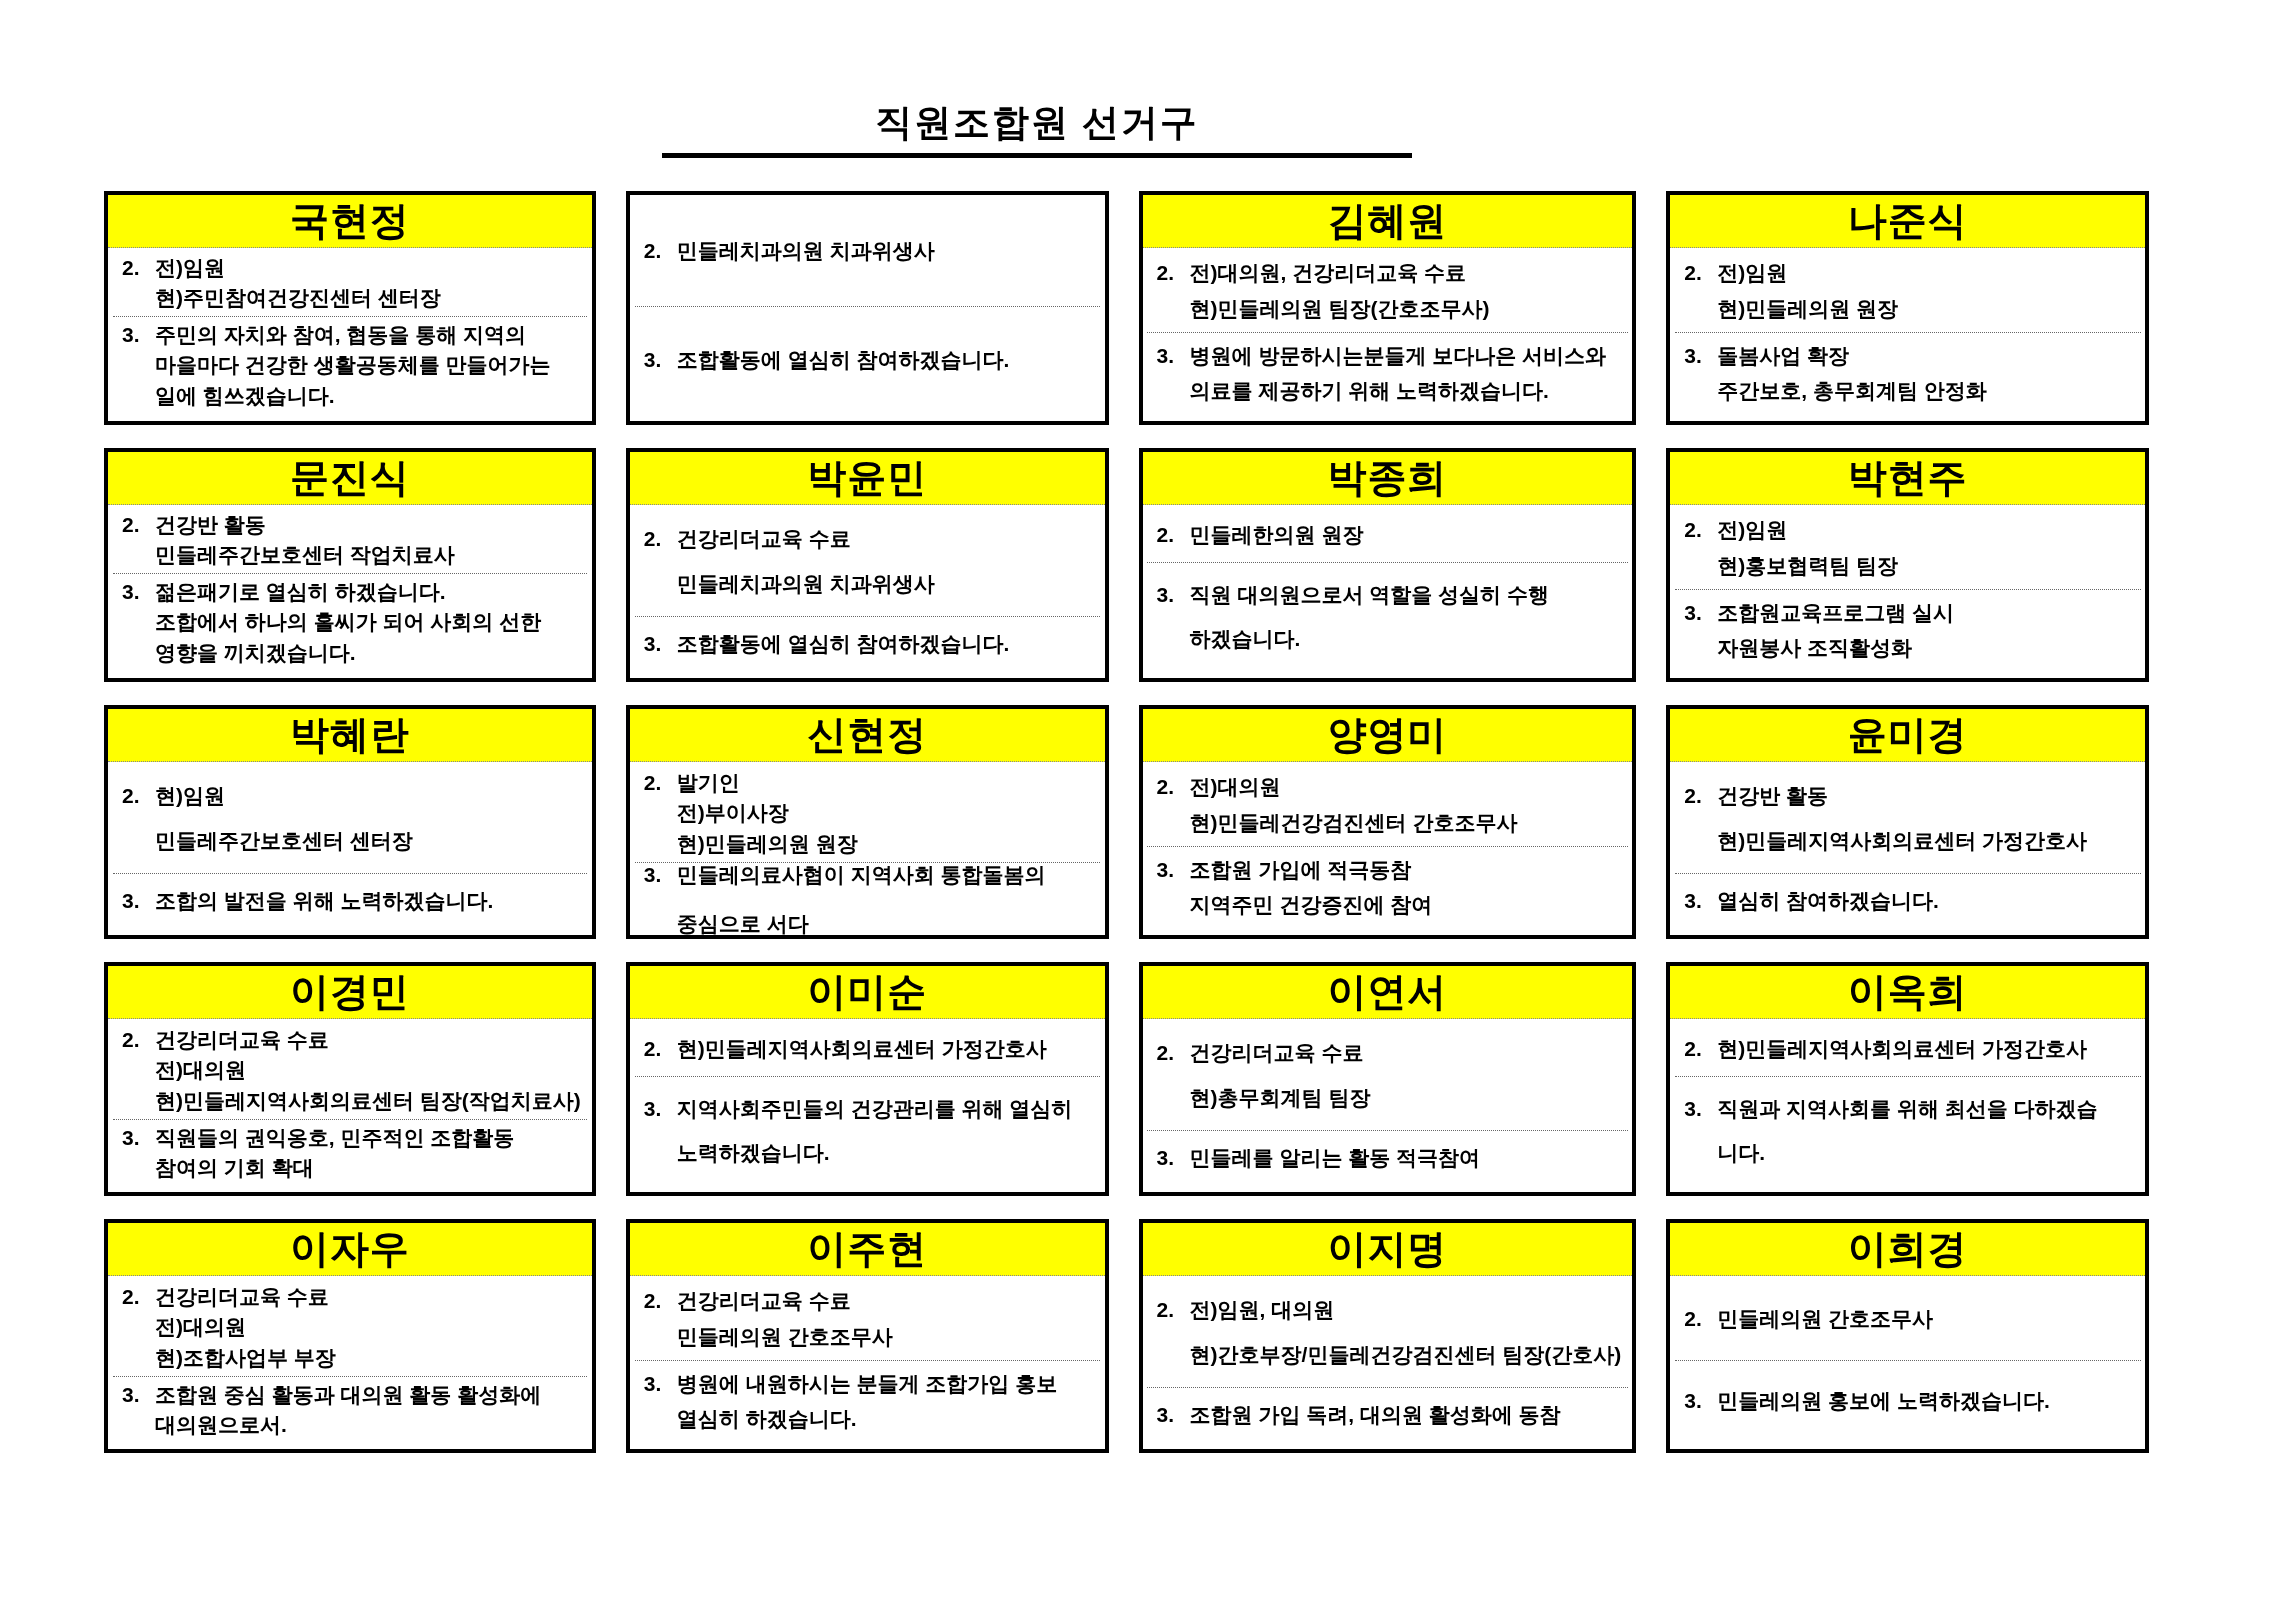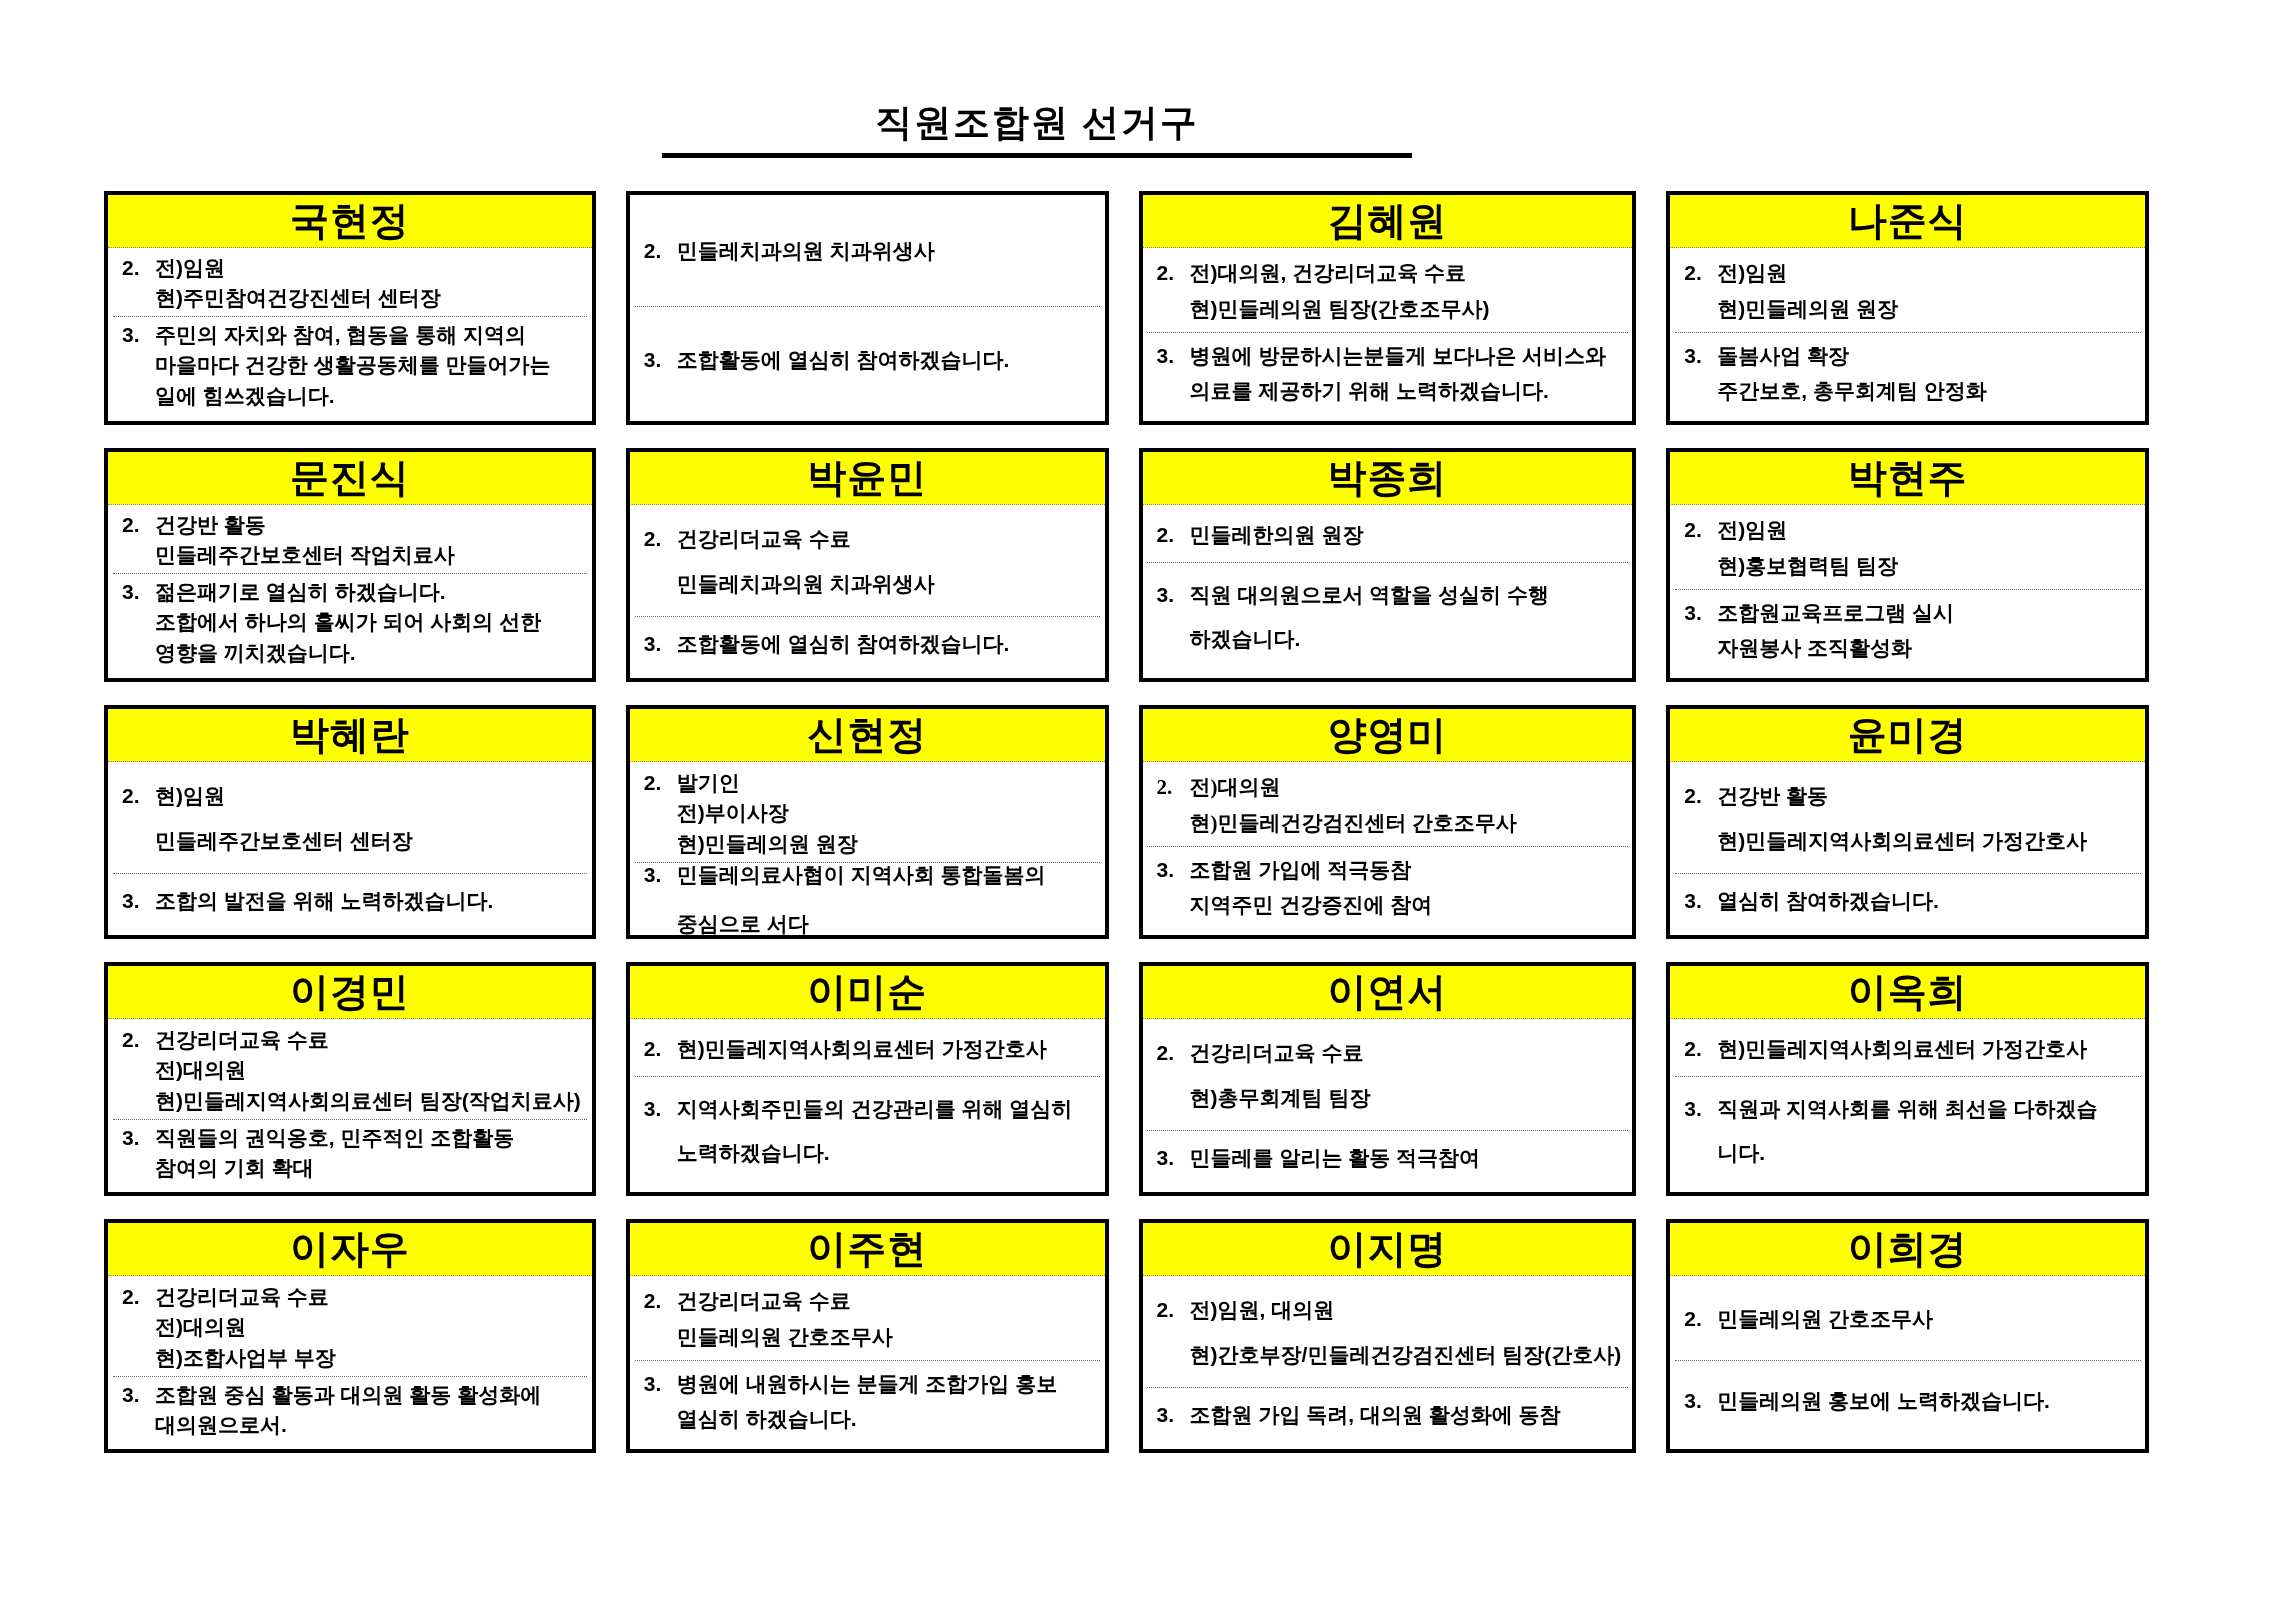--- a/index.html
+++ b/index.html
@@ -264,21 +264,21 @@
             <p class="detail-line first"><span class="num">3.</span><span>민들레의료사협이 지역사회 통합돌봄의</span></p>
             <p class="detail-line">중심으로 서다</p>
           </section>
         </div>
       </article>
       <article class="card">
         <div class="card-header">
           <span class="name">양영미</span>
         </div>
         <div class="card-body">
-          <section class="item-block" style="flex: 2 1 0px; font-family: Liberation Serif, serif;">
+          <section class="item-block" style="flex: 2 1 0px;">
             <p class="detail-line first"><span class="num">2.</span><span>전)대의원</span></p>
             <p class="detail-line">현)민들레건강검진센터 간호조무사</p>
           </section>
           <div class="divider"></div>
           <section class="item-block" style="flex: 2 1 0px;">
             <p class="detail-line first"><span class="num">3.</span><span>조합원 가입에 적극동참</span></p>
             <p class="detail-line">지역주민 건강증진에 참여</p>
           </section>
         </div>
       </article>

